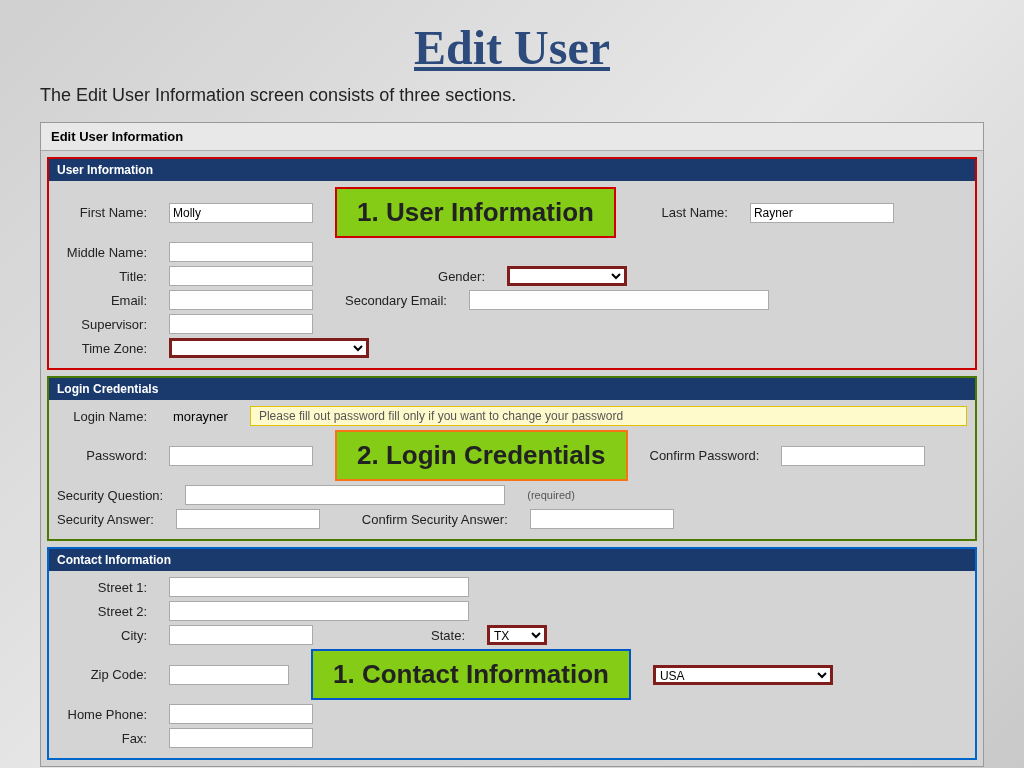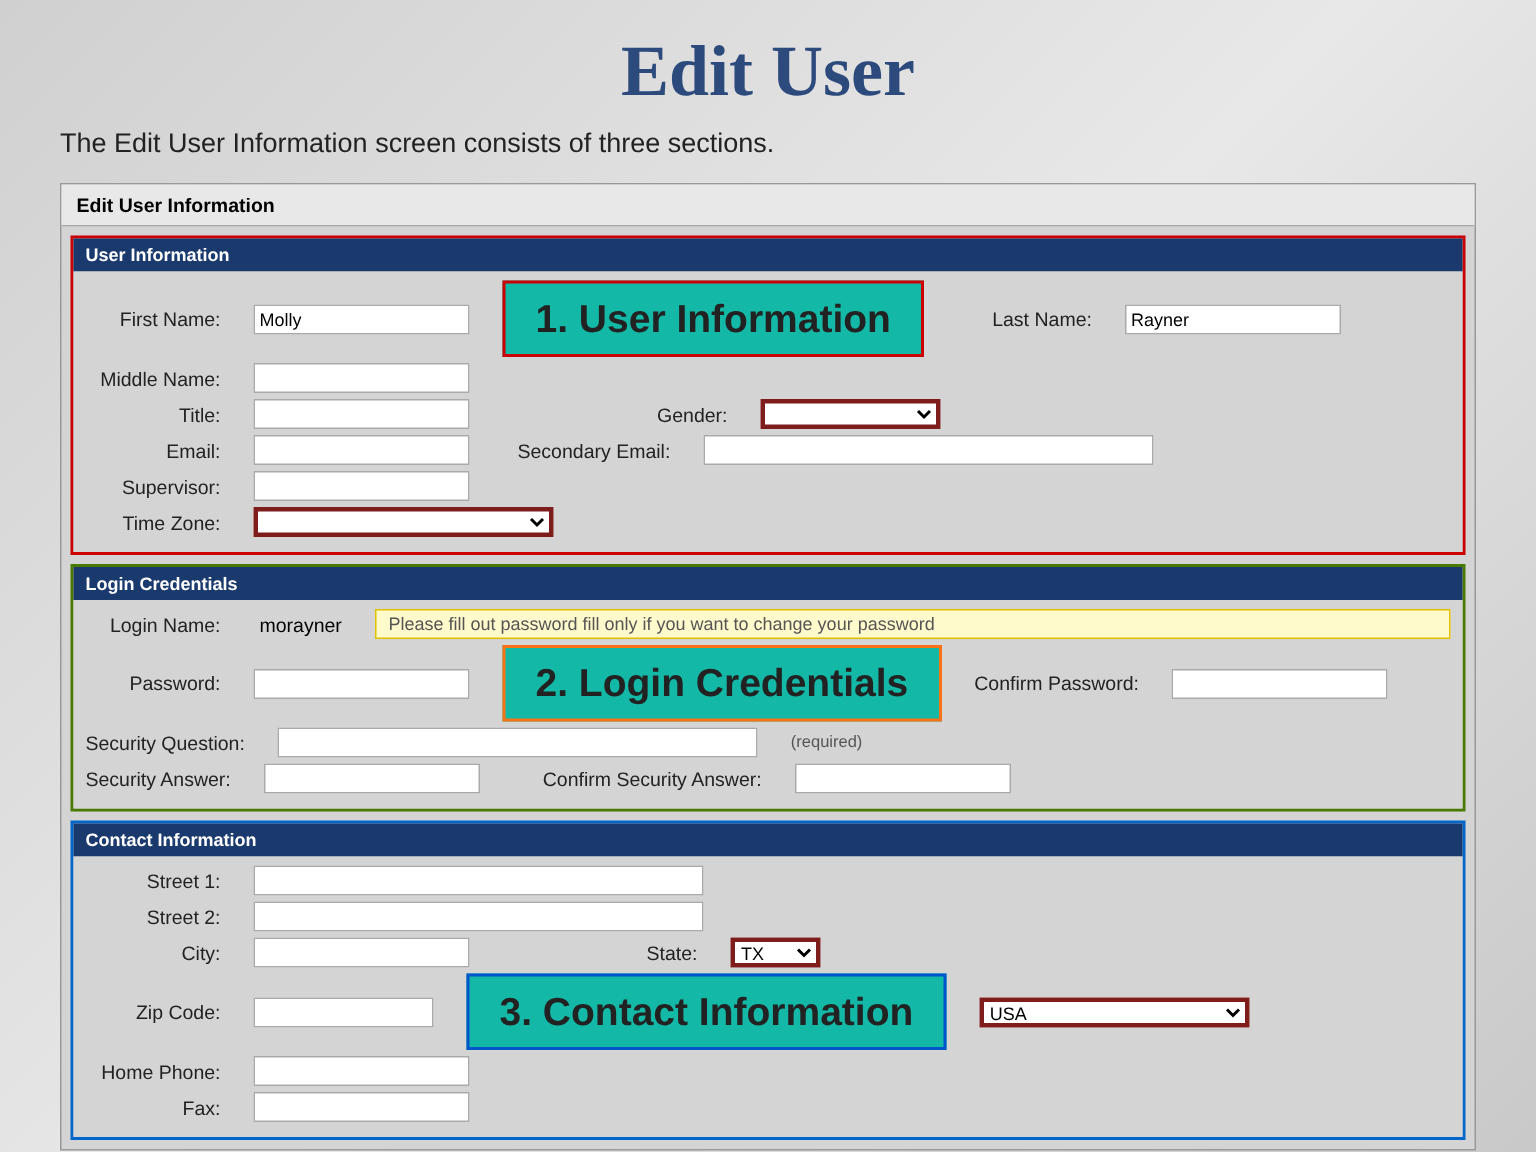--- a/index.html
+++ b/index.html
@@ -10,20 +10,21 @@
       min-height: 768px;
       padding: 20px 40px;
     }
     .page-title {
       text-align: center;
       font-size: 48px;
       font-weight: bold;
       color: #2c4a7c;
       font-family: Georgia, serif;
       margin-bottom: 10px;
+      text-decoration: underline;
     }
     .subtitle {
       font-size: 18px;
       color: #222;
       margin-bottom: 16px;
     }
     .form-container {
       background: #d4d4d4;
       border: 1px solid #999;
       padding: 0;
@@ -84,21 +85,21 @@
     .form-input-md { width: 144px; }
     .form-input-lg { width: 300px; }
     .form-select {
       border: 3px solid #7f1d1d;
       background: white;
       height: 20px;
       font-size: 12px;
     }
     .annotation-box {
       border: 2px solid #cc0000;
-      background: #14b8a6;
+      background: #84cc16;
       padding: 8px 20px;
       font-size: 26px;
       font-weight: bold;
       color: #222;
       white-space: nowrap;
     }
     .annotation-box-green {
       border: 2px solid #f97316;
       padding-left: 20px;
     }
@@ -224,21 +225,21 @@
         <input class="form-input form-input-md" style="">
         <span style="margin-left:40px;" class="form-label">State:</span>
         <select class="form-select" style="width:60px;">
           <option>TX</option>
         </select>
       </div>
 
       <div class="form-row">
         <span class="form-label">Zip Code:</span>
         <input class="form-input form-input-sm" style="">
-        <div class="annotation-box annotation-box-blue">3. Contact Information</div>
+        <div class="annotation-box annotation-box-blue">1. Contact Information</div>
         <select class="form-select" style="width:180px;">
           <option>USA</option>
         </select>
       </div>
 
       <div class="form-row">
         <span class="form-label">Home Phone:</span>
         <input class="form-input form-input-md" style="">
       </div>
 

